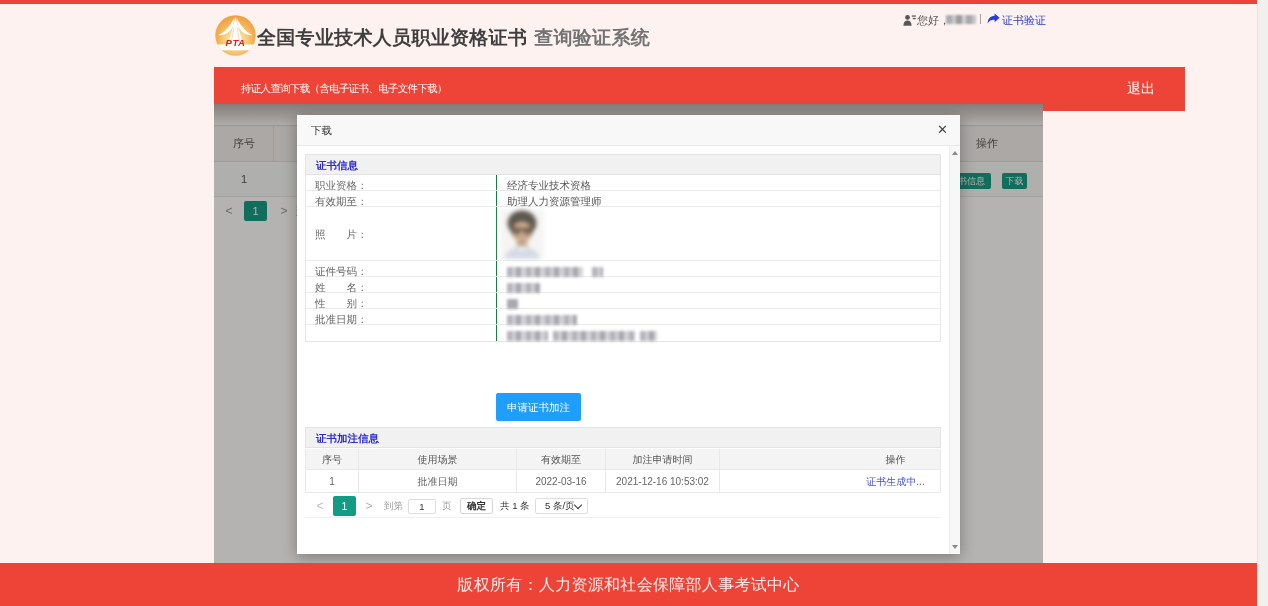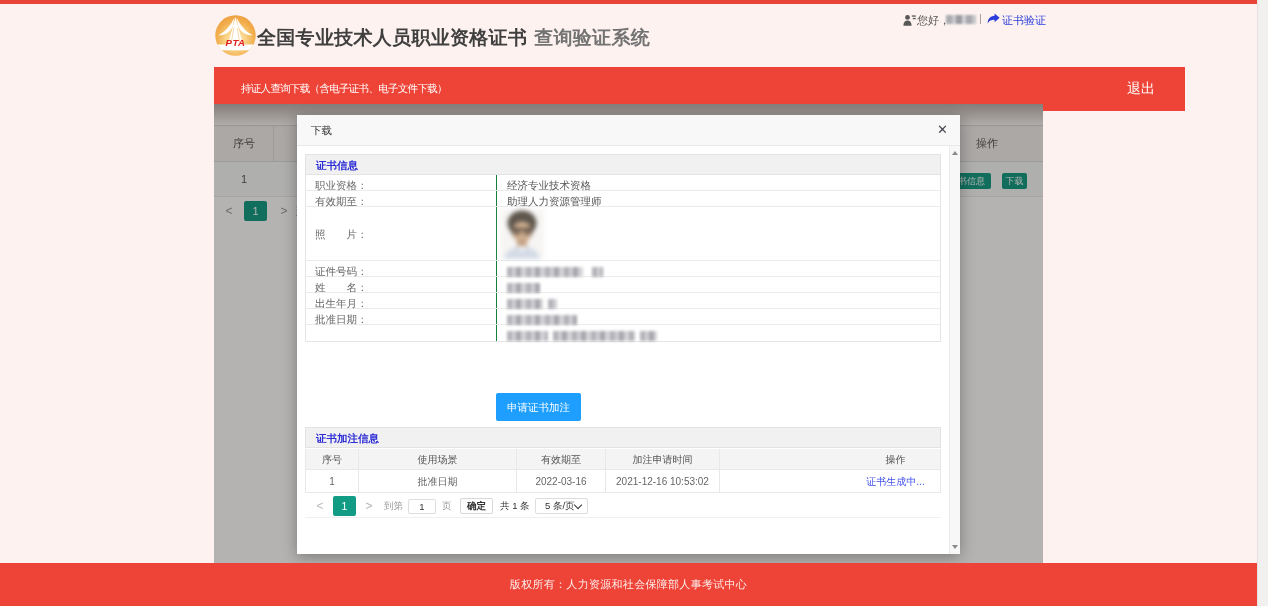--- a/index.html
+++ b/index.html
@@ -70,21 +70,21 @@
 #mpage .cur{position:absolute;left:28px;top:0;width:23px;height:20px;background:#129c85;border-radius:2px;color:#fff;text-align:center;line-height:20px;font-size:10.5px;}
 #mpage .gt{position:absolute;left:56px;top:0;width:16px;text-align:center;line-height:20px;color:#b4b4b4;font-size:12px;}
 #mpage .t1{position:absolute;left:79px;top:0;line-height:20px;color:#999;}
 #mpage .inp{position:absolute;left:103px;top:3px;width:28px;height:15px;border:1px solid #dedede;border-radius:2px;text-align:center;line-height:13px;color:#333;background:#fff;}
 #mpage .t2{position:absolute;left:137px;top:0;line-height:20px;color:#999;}
 #mpage .ok{position:absolute;left:155px;font-weight:bold;top:2px;width:33px;height:16px;border:1px solid #d8d8d8;border-radius:2px;background:#fff;text-align:center;line-height:14px;color:#333;}
 #mpage .t3{position:absolute;left:195px;top:0;line-height:20px;color:#333;}
 #mpage .sel{position:absolute;left:230px;top:2px;width:53px;height:16px;border:1px solid #dedede;border-radius:2px;background:#fff;color:#333;line-height:14px;padding-left:9px;}
 #mpage .sel:after{content:"";position:absolute;right:6px;top:3px;width:5px;height:5px;border-right:1.5px solid #333;border-bottom:1.5px solid #333;transform:rotate(45deg);}
 
-#footer{left:0;top:563px;width:1257px;height:43px;background:#ee4437;color:rgba(255,255,255,0.9);font-size:11px;letter-spacing:0.3px;text-align:center;line-height:43px;}
+#footer{left:0;top:563px;width:1257px;height:43px;background:#ee4437;color:rgba(255,255,255,0.9);font-size:16px;letter-spacing:0.3px;text-align:center;line-height:43px;}
 </style>
 </head>
 <body>
 <div class="abs" id="topbar"></div>
 <div class="abs" id="scrollstrip"></div>
 
 <div class="abs" id="logo">
 <svg width="41" height="41" viewBox="0 0 41 41">
 <defs>
 <radialGradient id="g1" cx="50%" cy="60%" r="58%">
@@ -183,22 +183,22 @@
       </div>
 <div class="r">
         <span class="lab">证件号码：</span>
         <div class="cell"><span class="blur1" style="width:76px;"></span><span class="blur1" style="width:11px;margin-left:4px;"></span></div>
       </div>
 <div class="r">
         <span class="lab">姓　　名：</span>
         <div class="cell"><span class="blur1" style="width:33px;"></span></div>
       </div>
 <div class="r">
-        <span class="lab">出生年月：</span>
-        <div class="cell"><span class="blur1" style="width:36px;"></span><span class="blur1" style="width:9px;"></span></div>
+        <span class="lab">性　　别：</span>
+        <div class="cell"><span class="blur1" style="width:11px;background:#a9a9b0;"></span></div>
       </div>
 <div class="r">
         <span class="lab">批准日期：</span>
         <div class="cell"><span class="blur1" style="width:70px;"></span></div>
       </div>
 <div class="r">
         <span class="lab"></span>
         <div class="cell"><span class="blur1" style="width:41px;"></span><span class="blur1" style="width:82px;"></span><span class="blur1" style="width:17px;"></span></div>
       </div>
 </div>

